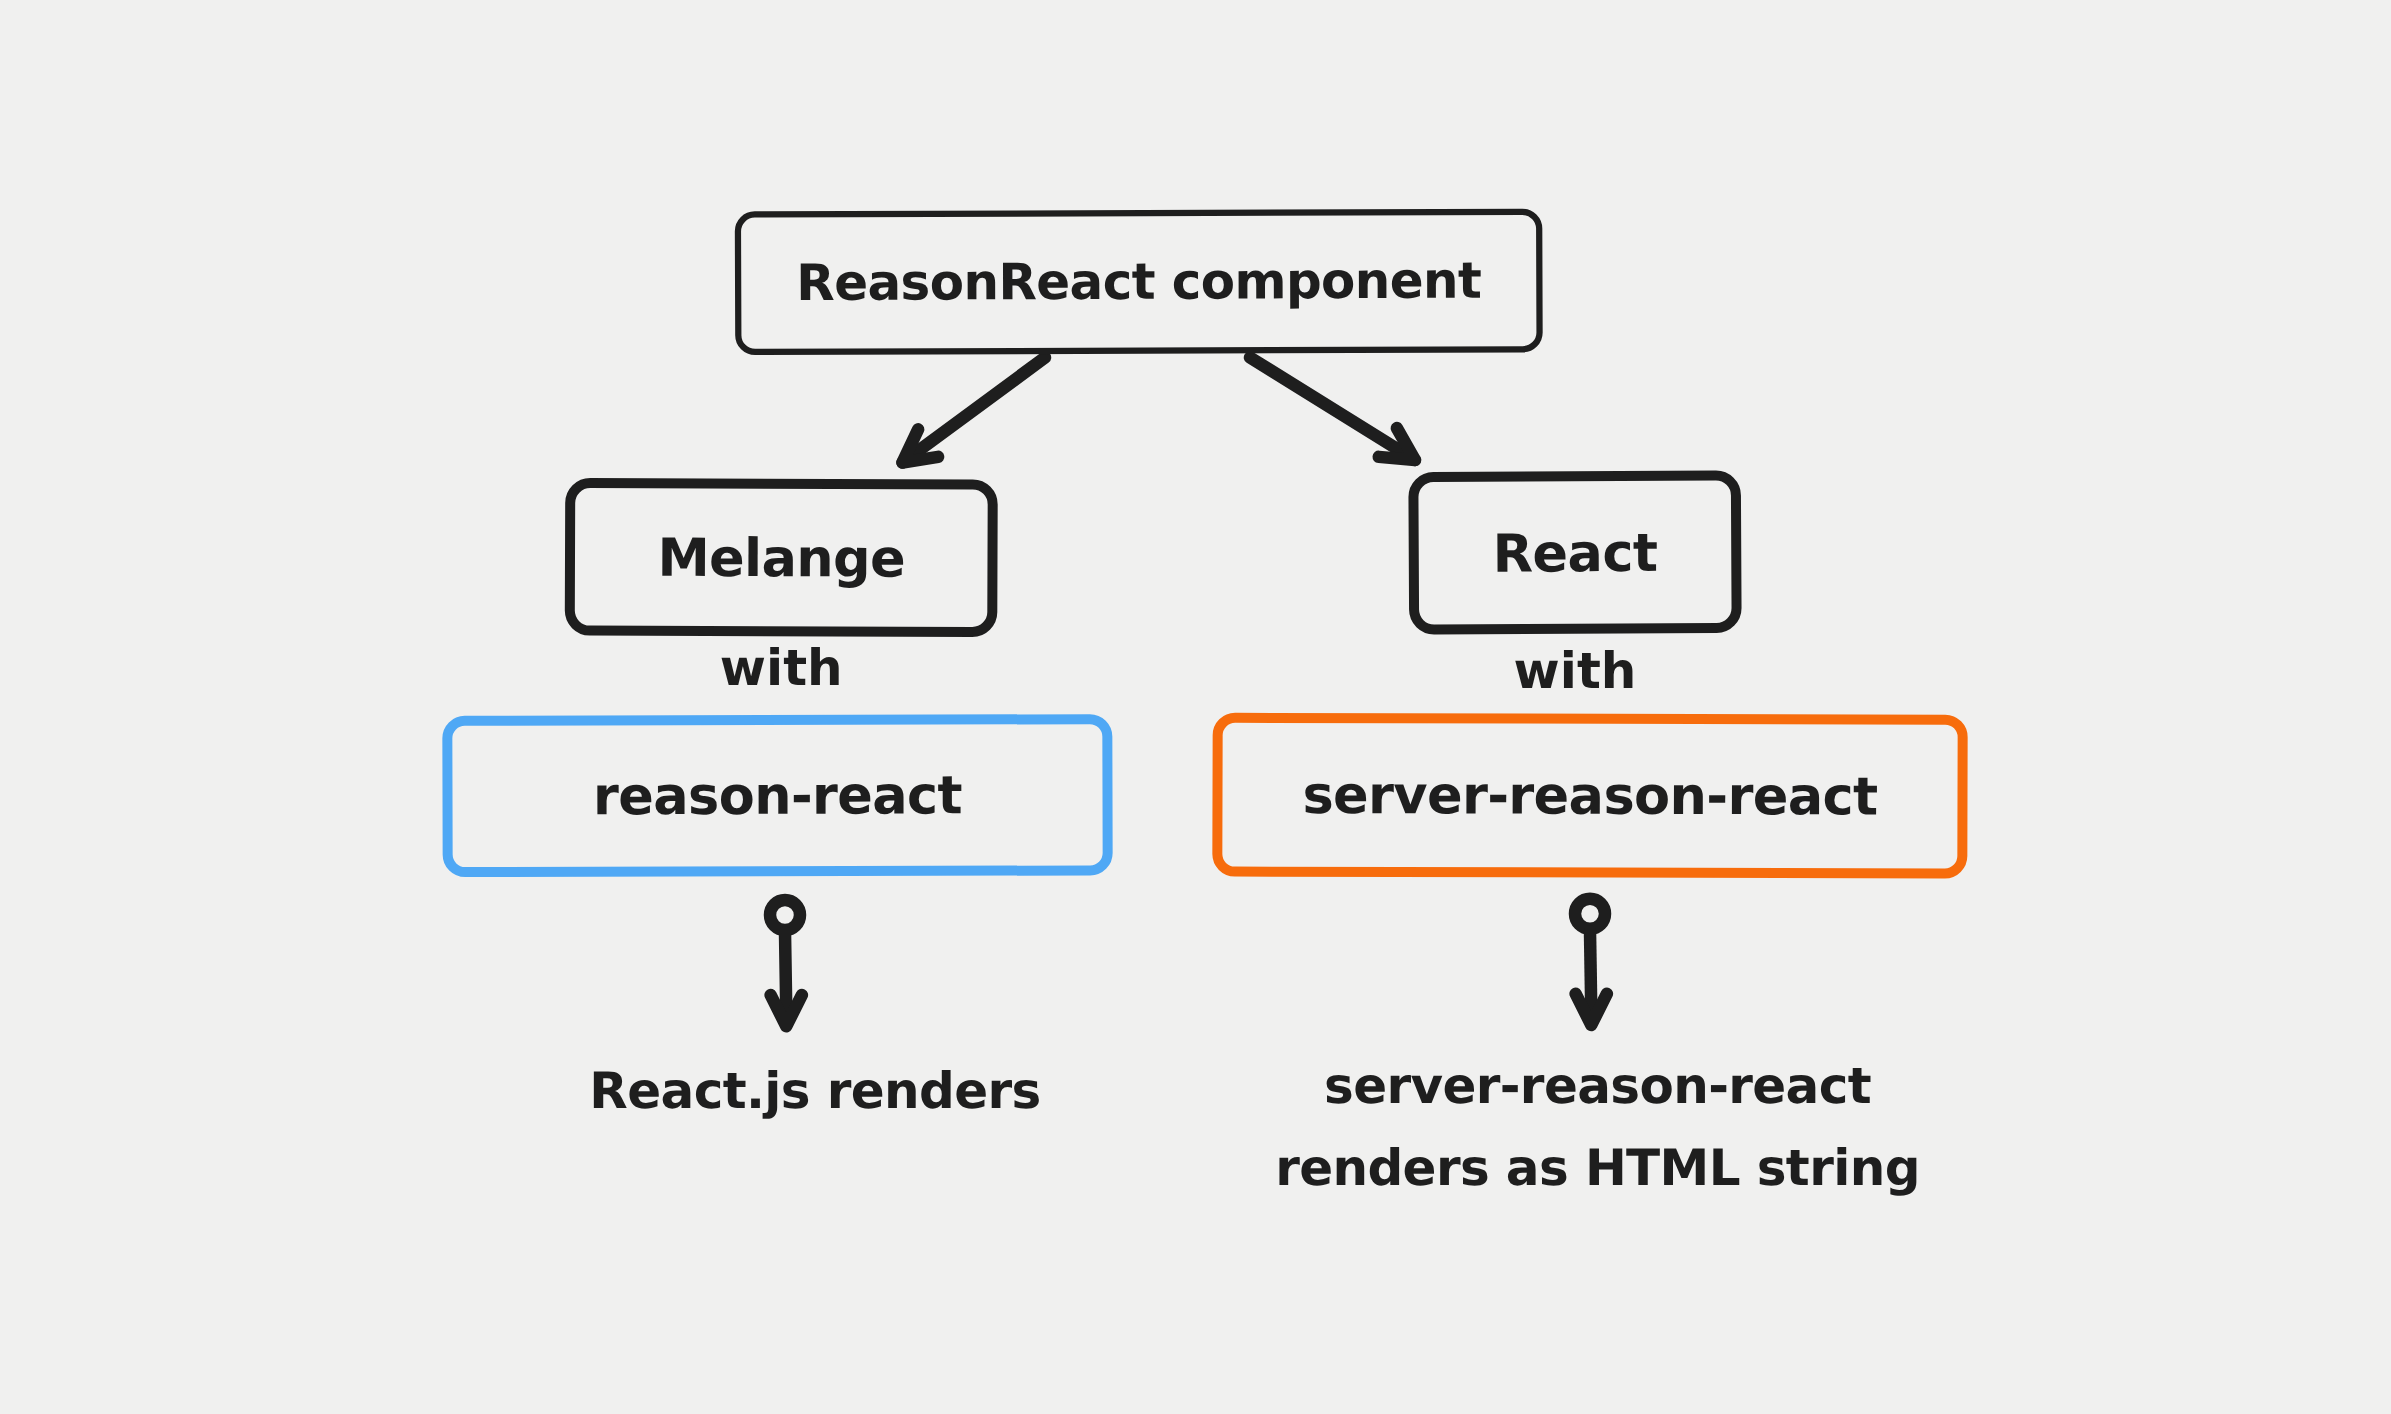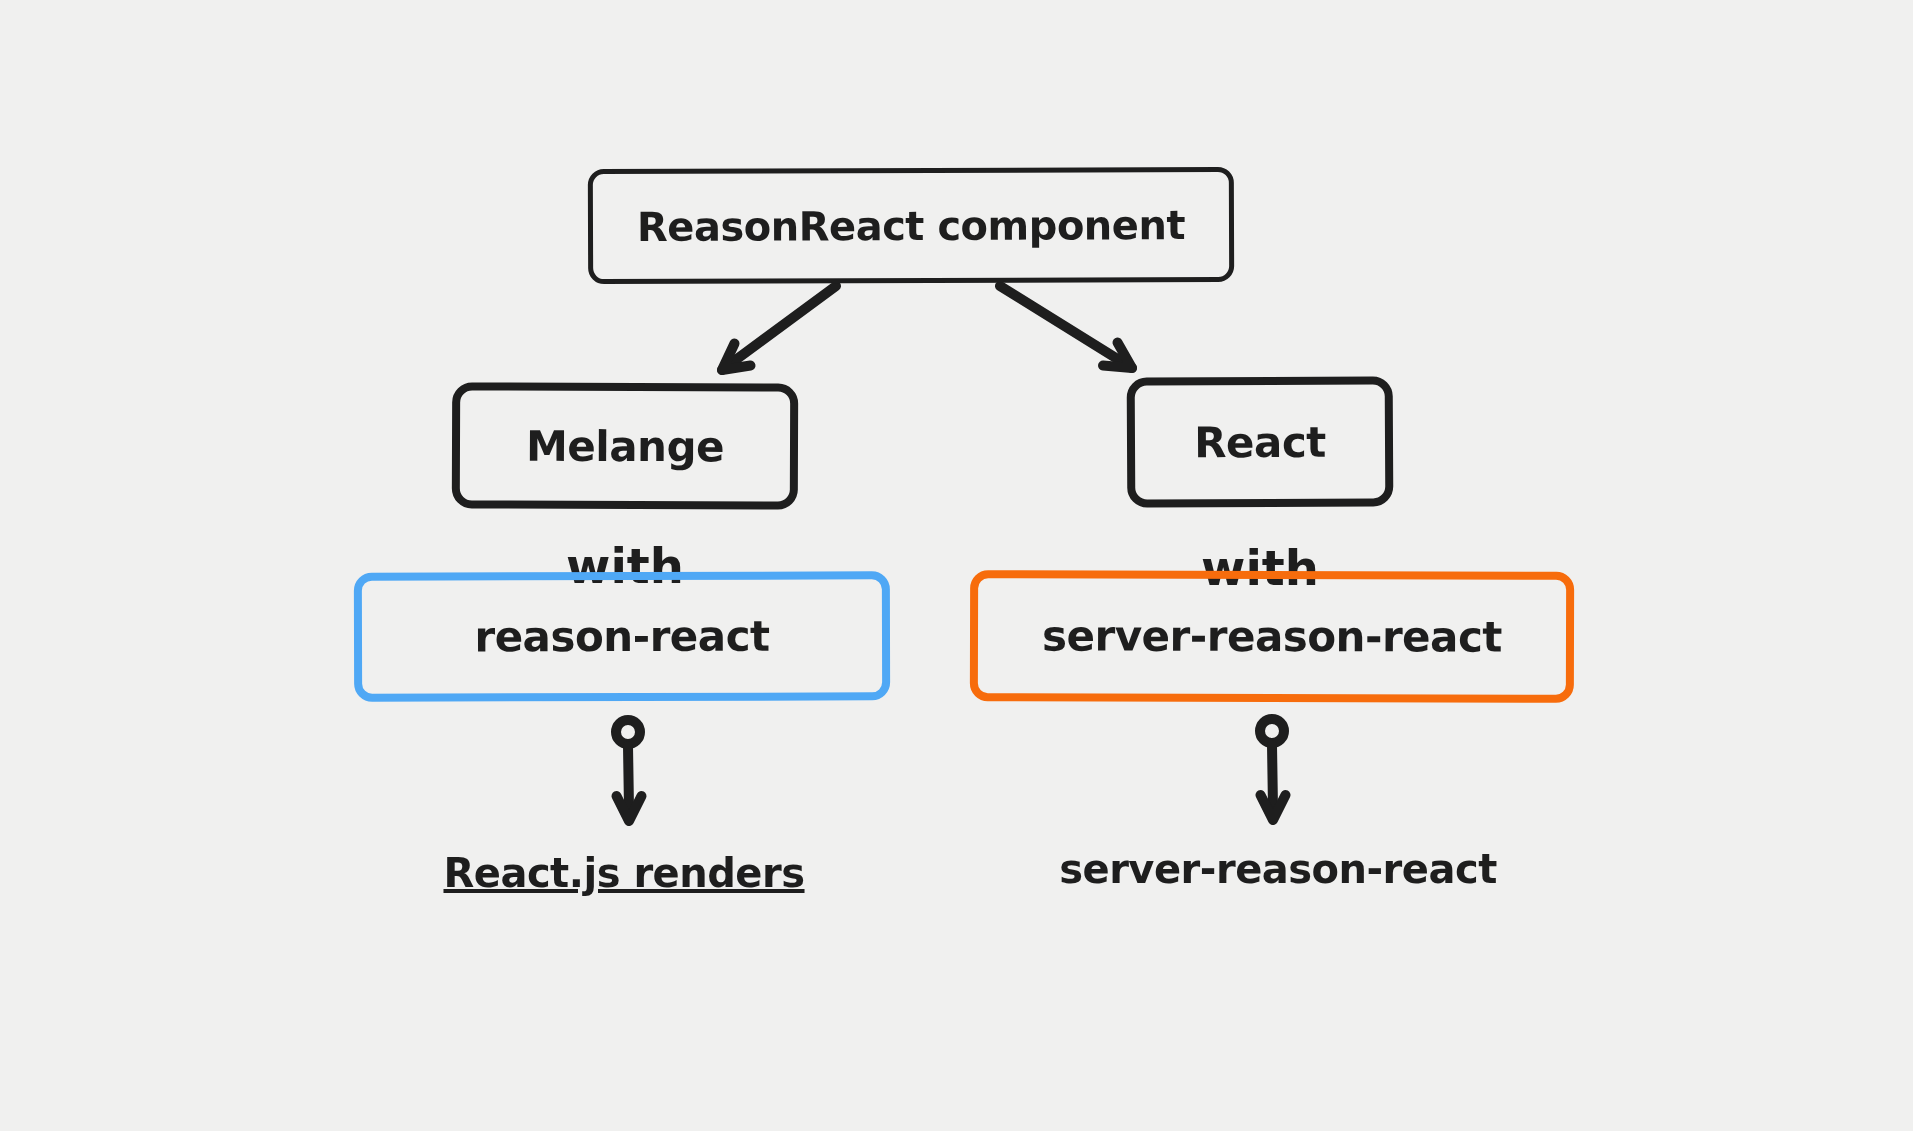--- a/index.html
+++ b/index.html
@@ -60,34 +60,33 @@
     left: 970px; top: 571px; width: 604px; height: 131px;
     border: 8px solid var(--orange, #f76c0c);
     border-radius: 18px;
     font-size: 42px;
     transform: rotate(0.15deg);
   }
   .with-label {
     position: absolute;
     text-align: center;
     font-weight: bold;
-    font-size: 48px;
-    margin-top: 26px;
+    font-size: 40px;
   }
   .with-left  { left: 452px; top: 512px; width: 346px; }
   .with-right { left: 1127px; top: 514px; width: 266px; }
   .caption {
     position: absolute;
     text-align: center;
     font-weight: bold;
     font-size: 40px;
     line-height: 66px;
     letter-spacing: -0.5px;
   }
-  .caption-left  { left: 314px; top: 840px; width: 620px; text-decoration: underline; }
+  .caption-left  { left: 342px; top: 840px; width: 620px; }
   .caption-right { left: 972px; top: 836px; width: 612px; }
   .arrow-layer {
     position: absolute;
     left: 0; top: 0;
     width: 1913px; height: 1131px;
     pointer-events: none;
   }
   .arrow-layer path, .arrow-layer circle, .arrow-layer line {
     stroke: var(--ink, #1e1e1e);
     stroke-width: 10;
@@ -149,15 +148,16 @@
   <div class="node node-server-reason-react">
     <span>server-reason-react</span>
   </div>
 
   <div class="caption caption-left">
     <div>React.js renders</div>
   </div>
 
   <div class="caption caption-right">
     <div>server-reason-react</div>
+    <div>renders as HTML string</div>
   </div>
 
 </div>
 
 </body></html>

